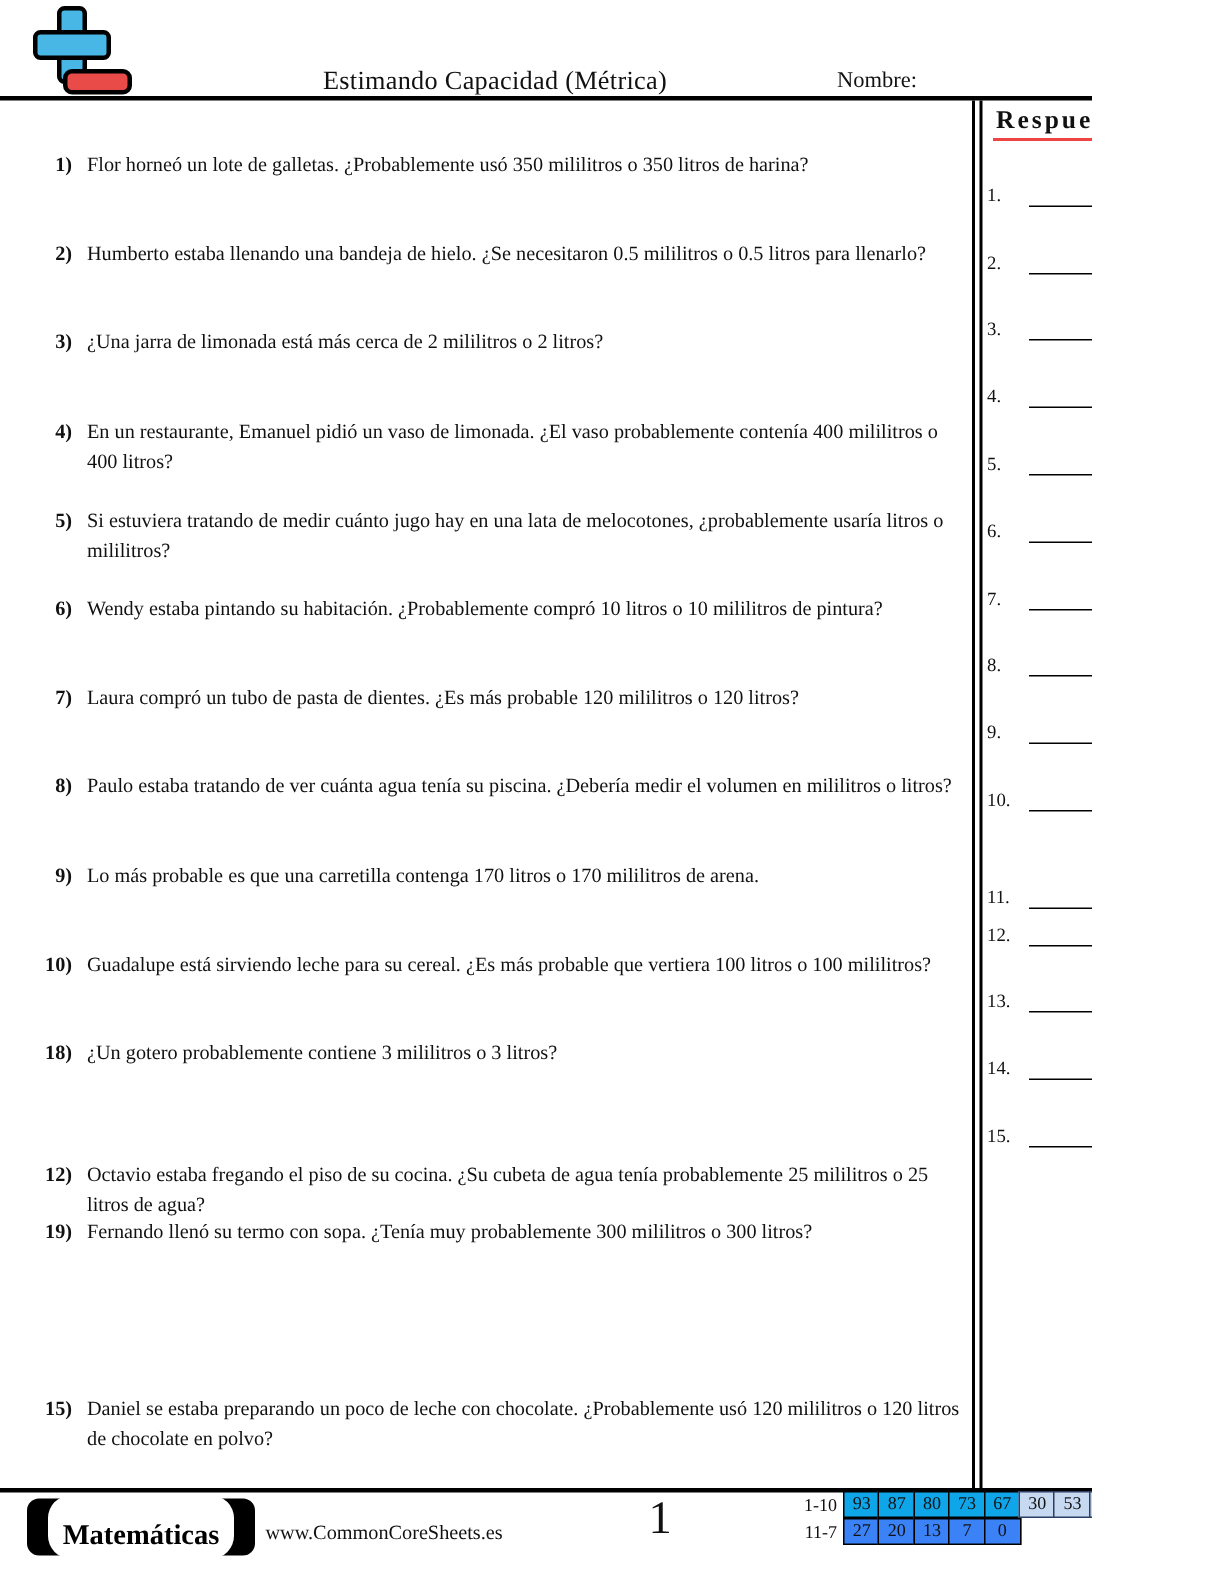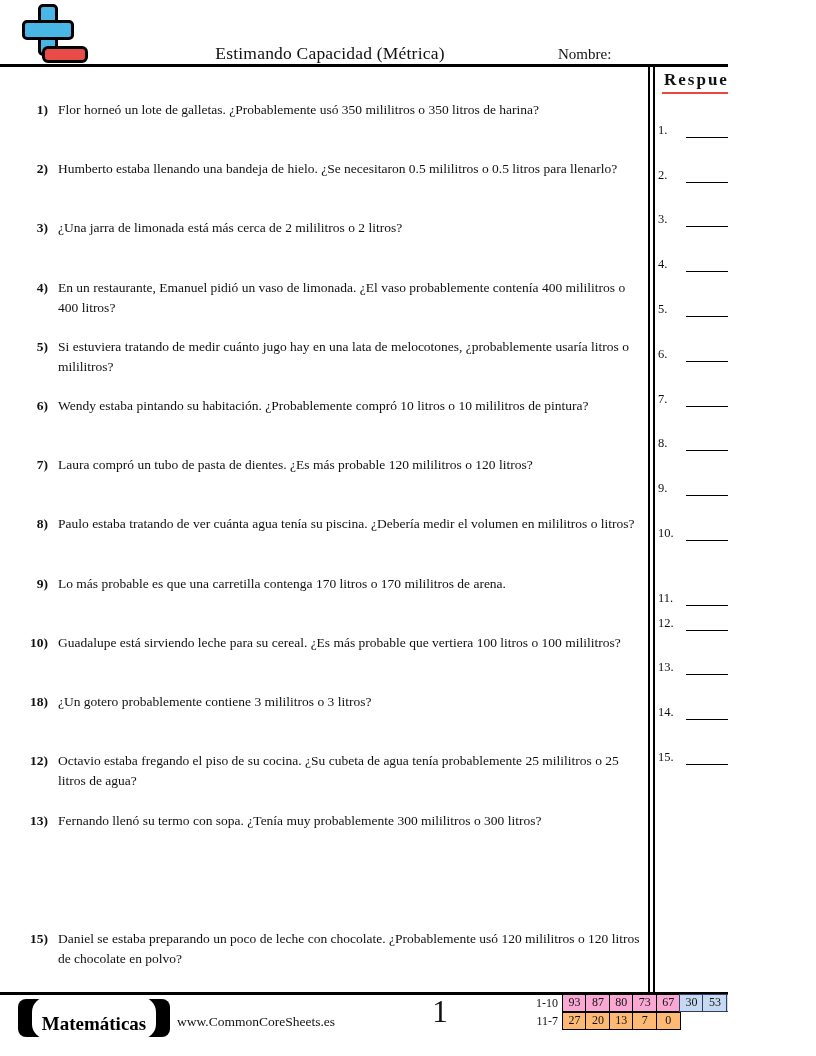--- a/index.html
+++ b/index.html
@@ -55,24 +55,24 @@
                background: #000; border-radius: 8px; display: flex; align-items: center; justify-content: center; }
   .brand-pill { background: #fff; border-radius: 15px; padding: 16px 10px 4px 10px;
                 font-size: 19px; font-weight: bold; color: #000; white-space: nowrap; }
   .website { position: absolute; left: 177px; top: 1014px; font-size: 13.5px; }
   .page-number { position: absolute; left: 400px; top: 994px; width: 80px; text-align: center;
                  font-size: 31px; font-weight: 400; }
   .grade-table { position: absolute; left: 528px; top: 994px; }
   .grade-row { display: flex; height: 18px; }
   .grade-label { width: 34px; text-align: right; padding-right: 4px; font-size: 12px; line-height: 18px; flex: 0 0 auto; }
   .gcell { width: 25px; height: 18px; text-align: center; font-size: 12px; line-height: 15px;
-           border: 1.6px solid #000; background: #f9a8d4; margin-left: -1.6px; flex: 0 0 auto; }
+           border: 1.6px solid #000; background: #0ea5e9; margin-left: -1.6px; flex: 0 0 auto; }
   .gcell.first { margin-left: 0; }
   .gcell.blue { background: #c6d9f1; border-color: #2e3d63; }
-  .gcell.blue2 { background: #fdba74; }
+  .gcell.blue2 { background: #3b82f6; }
 </style>
 </head>
 <body>
 
 <div class="page">
 
   <div class="logo">
     <div class="plus-v"></div>
     <div class="plus-h"></div>
     <div class="minus"></div>
@@ -119,26 +119,26 @@
     <span class="qtext">Lo más probable es que una carretilla contenga 170 litros o 170 mililitros de arena.</span>
   </div>
   <div class="question" style="top:633px">
     <span class="qnum">10)</span>
     <span class="qtext">Guadalupe está sirviendo leche para su cereal. ¿Es más probable que vertiera 100 litros o 100 mililitros?</span>
   </div>
   <div class="question" style="top:692px">
     <span class="qnum">18)</span>
     <span class="qtext">¿Un gotero probablemente contiene 3 mililitros o 3 litros?</span>
   </div>
-  <div class="question" style="top:751px">
+  <div class="question" style="top:773px">
     <span class="qnum">12)</span>
     <span class="qtext">Octavio estaba fregando el piso de su cocina. ¿Su cubeta de agua tenía probablemente 25 mililitros o 25 litros de agua?</span>
   </div>
   <div class="question" style="top:811px">
-    <span class="qnum">13)</span>
+    <span class="qnum">19)</span>
     <span class="qtext">Fernando llenó su termo con sopa. ¿Tenía muy probablemente 300 mililitros o 300 litros?</span>
   </div>
   <div class="question" style="top:929px">
     <span class="qnum">15)</span>
     <span class="qtext">Daniel se estaba preparando un poco de leche con chocolate. ¿Probablemente usó 120 mililitros o 120 litros de chocolate en polvo?</span>
   </div>
 
   <div class="vsep1"></div>
   <div class="vsep2"></div>
 

